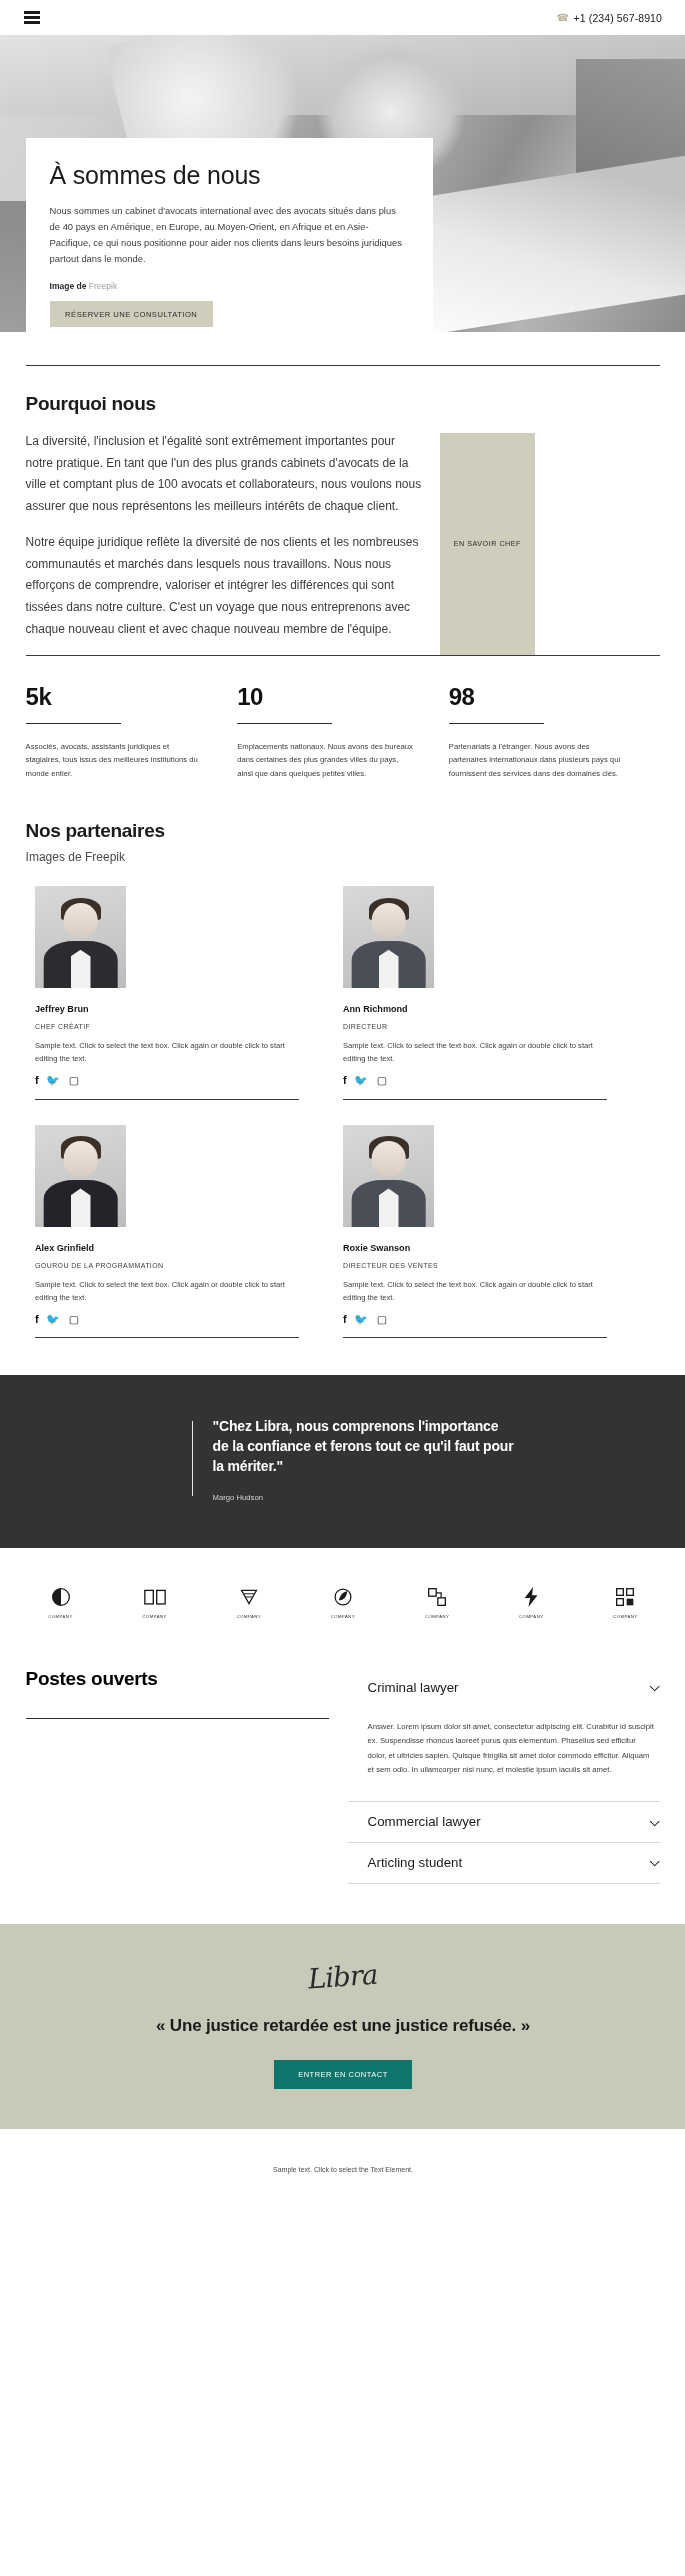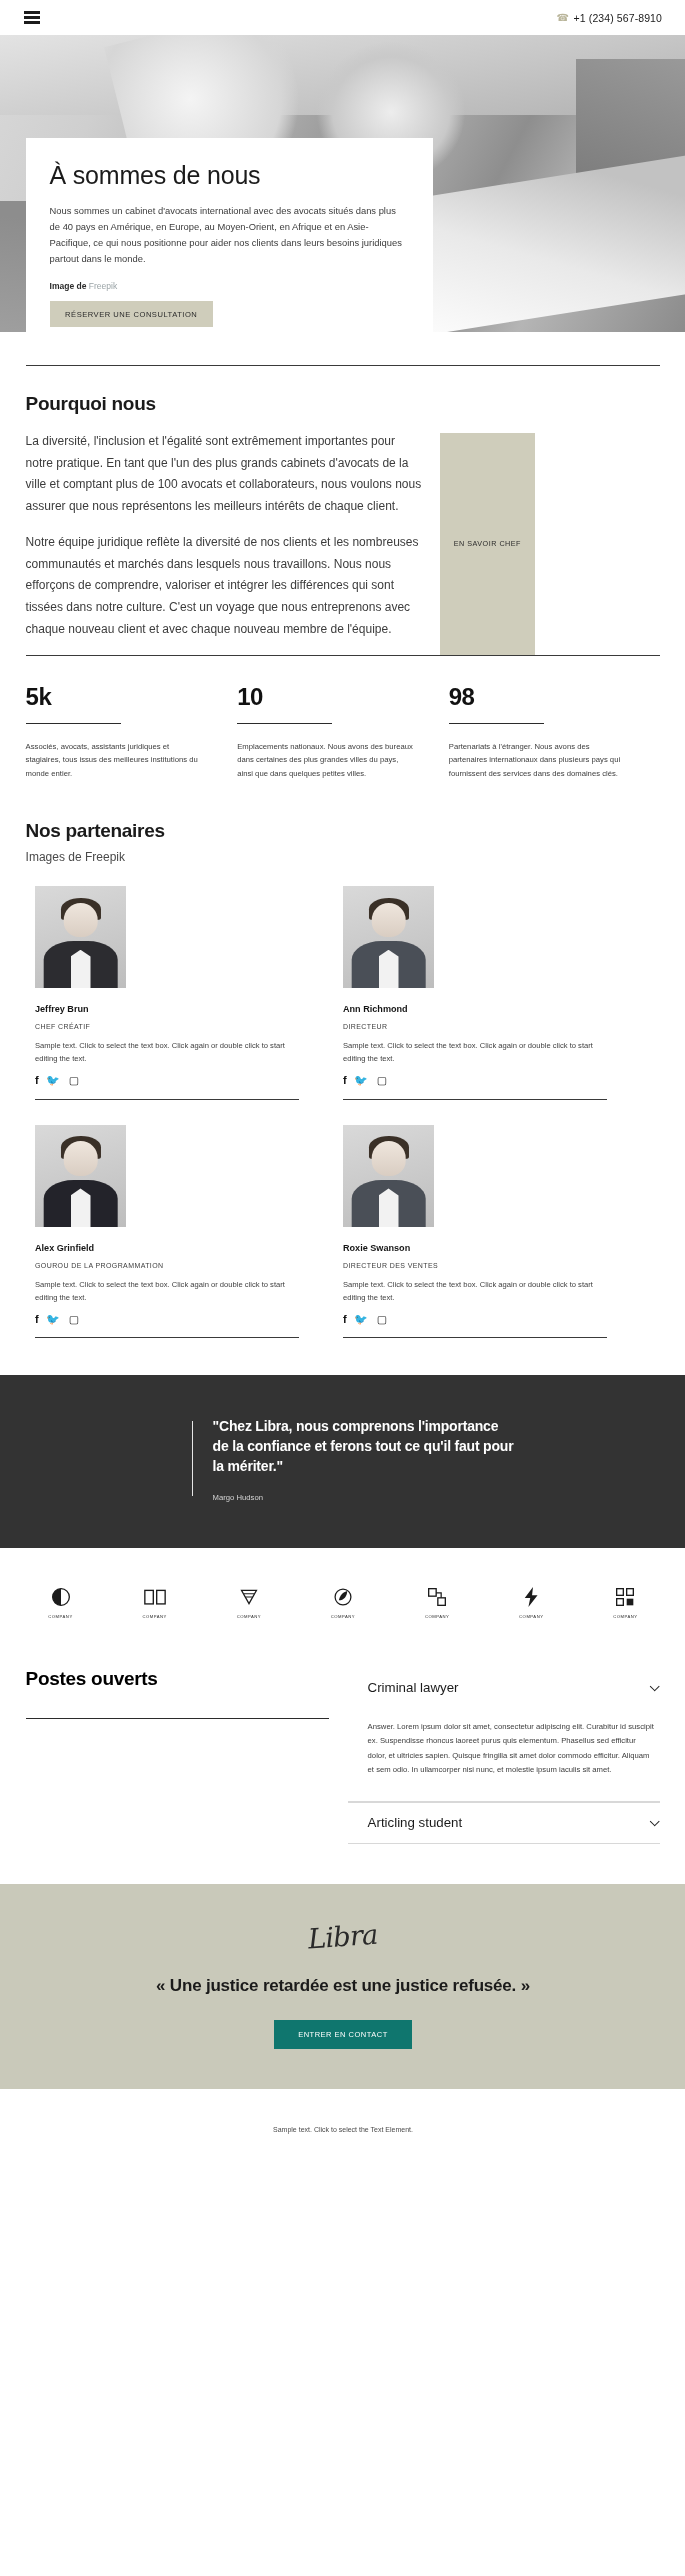--- a/index.html
+++ b/index.html
@@ -489,20 +489,26 @@
     <div class="acc-item">
       <div class="acc-head">
         <div class="acc-title">Criminal lawyer</div>
         <div class="chev"></div>
       </div>
       <div class="acc-body">Answer. Lorem ipsum dolor sit amet, consectetur adipiscing elit. Curabitur id suscipit ex. Suspendisse rhoncus laoreet purus quis elementum. Phasellus sed efficitur dolor, et ultricies sapien. Quisque fringilla sit amet dolor commodo efficitur. Aliquam et sem odio. In ullamcorper nisi nunc, et molestie ipsum iaculis sit amet.</div>
     </div>
 
     <div class="acc-sep"></div>
 
+    <div class="acc-item">
+      <div class="acc-head">
+        <div class="acc-title">Commercial lawyer</div>
+        <div class="chev"></div>
+      </div>
+    </div>
 
     <div class="acc-sep"></div>
 
     <div class="acc-item">
       <div class="acc-head">
         <div class="acc-title">Articling student</div>
         <div class="chev"></div>
       </div>
     </div>
 

